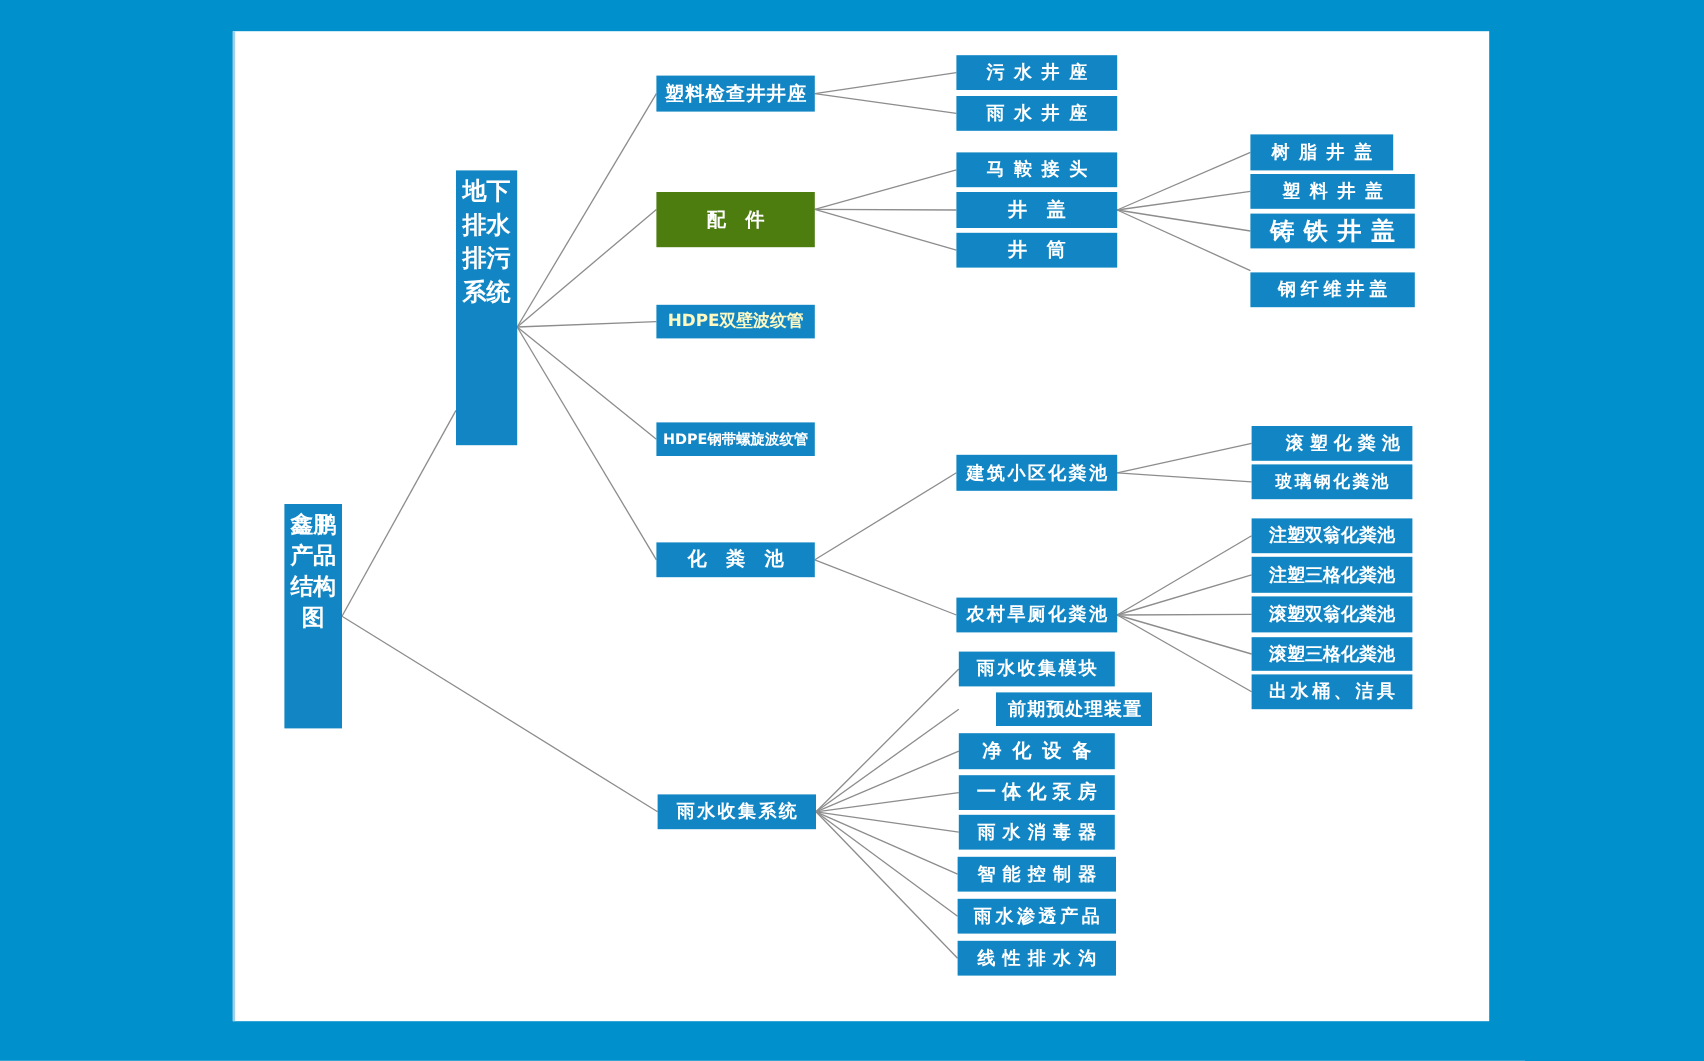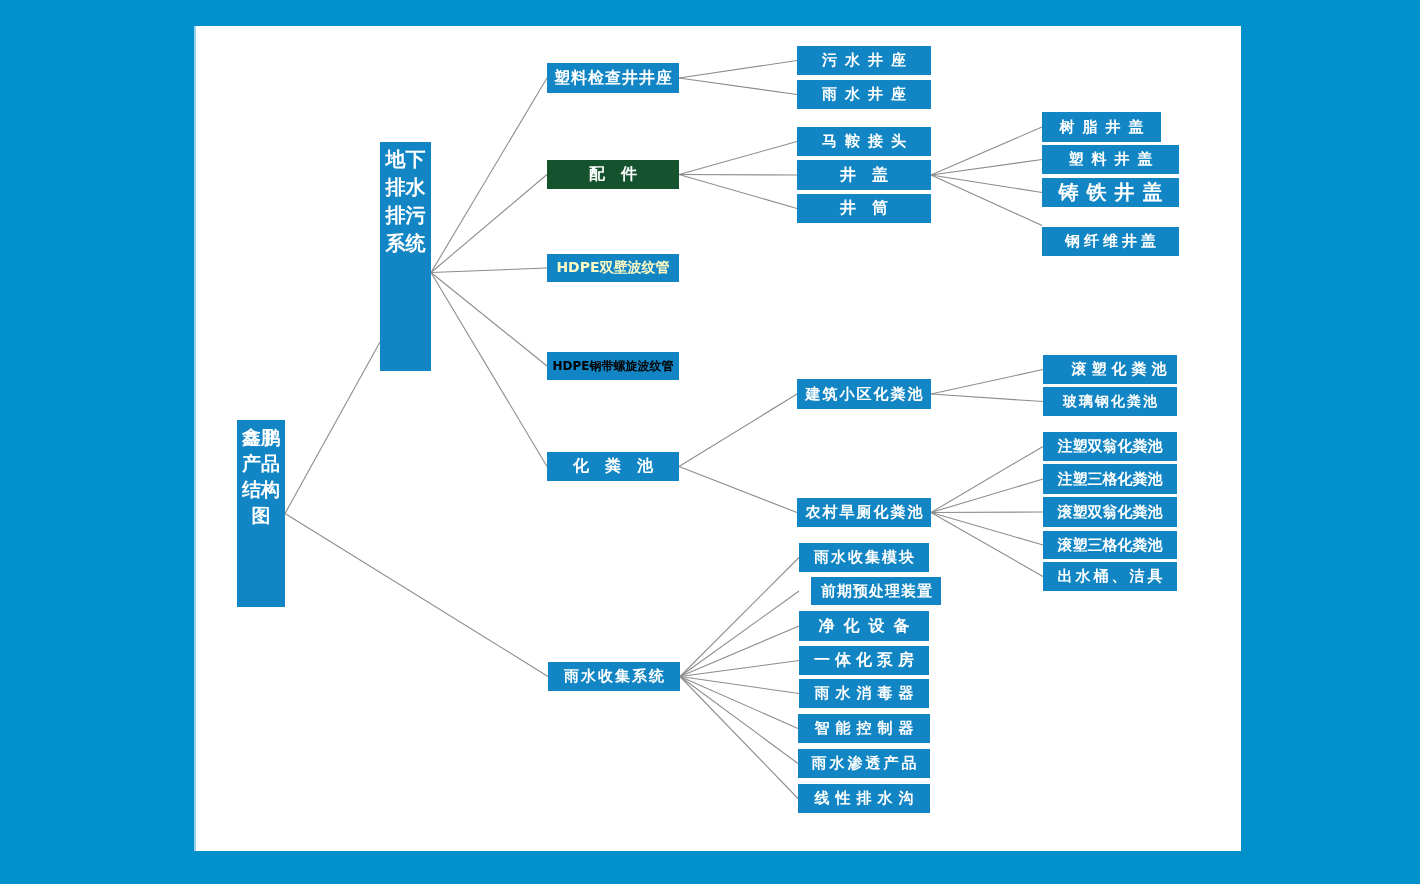--- a/index.html
+++ b/index.html
@@ -62,34 +62,34 @@
         <line x1="484" y1="650.5" x2="603" y2="634.5" stroke="#8d8d8d" stroke-width="1.1"></line>
         <line x1="484" y1="650.5" x2="603" y2="667.5" stroke="#8d8d8d" stroke-width="1.1"></line>
         <line x1="484" y1="650.5" x2="602" y2="702.5" stroke="#8d8d8d" stroke-width="1.1"></line>
         <line x1="484" y1="650.5" x2="602" y2="737.5" stroke="#8d8d8d" stroke-width="1.1"></line>
         <line x1="484" y1="650.5" x2="602" y2="772.5" stroke="#8d8d8d" stroke-width="1.1"></line>
       </svg>
     <div>
         <div class="node vertical" style="left: 41px; top: 394px; width: 48px; height: 187px; font-size: 19px; background: rgb(18, 134, 196); color: rgb(255, 255, 255); line-height: 26px; padding-top: 4px;">鑫鹏产品结构图</div>
         <div class="node vertical" style="left: 184px; top: 116px; width: 51px; height: 229px; font-size: 20px; background: rgb(18, 134, 196); color: rgb(255, 255, 255); line-height: 28px; padding-top: 3px;">地下排水排污系统</div>
         <div class="node" style="left: 351px; top: 37px; width: 132px; height: 30px; font-size: 16px; background: rgb(18, 134, 196); color: rgb(255, 255, 255); letter-spacing: 1px; padding-left: 1px;">塑料检查井井座</div>
-        <div class="node" style="left: 351px; top: 134px; width: 132px; height: 29px; font-size: 16px; background: #14532d; color: rgb(255, 255, 255);">配　件</div>
+        <div class="node" style="left: 351px; top: 134px; width: 132px; height: 46px; font-size: 16px; background: #4d7c0f; color: rgb(255, 255, 255);">配　件</div>
         <div class="node" style="left: 351px; top: 228px; width: 132px; height: 28px; font-size: 14px; background: rgb(18, 134, 196); color: #fef9c3;">HDPE双壁波纹管</div>
-        <div class="node" style="left: 351px; top: 326px; width: 132px; height: 28px; font-size: 12px; background: rgb(18, 134, 196); color: #000000;">HDPE钢带螺旋波纹管</div>
+        <div class="node" style="left: 351px; top: 326px; width: 132px; height: 28px; font-size: 12px; background: rgb(18, 134, 196); color: #ffffff;">HDPE钢带螺旋波纹管</div>
         <div class="node" style="left: 351px; top: 426px; width: 132px; height: 29px; font-size: 16px; background: rgb(18, 134, 196); color: rgb(255, 255, 255);">化　粪　池</div>
         <div class="node" style="left: 352px; top: 636px; width: 132px; height: 29px; font-size: 15px; background: rgb(18, 134, 196); color: rgb(255, 255, 255); letter-spacing: 2px; padding-left: 2px;">雨水收集系统</div>
         <div class="node" style="left: 601px; top: 20px; width: 134px; height: 29px; font-size: 15px; background: rgb(18, 134, 196); color: rgb(255, 255, 255); letter-spacing: 8px; padding-left: 8px;">污水井座</div>
         <div class="node" style="left: 601px; top: 54px; width: 134px; height: 29px; font-size: 15px; background: rgb(18, 134, 196); color: rgb(255, 255, 255); letter-spacing: 8px; padding-left: 8px;">雨水井座</div>
         <div class="node" style="left: 601px; top: 101px; width: 134px; height: 29px; font-size: 15px; background: rgb(18, 134, 196); color: rgb(255, 255, 255); letter-spacing: 8px; padding-left: 8px;">马鞍接头</div>
         <div class="node" style="left: 601px; top: 134px; width: 134px; height: 30px; font-size: 16px; background: rgb(18, 134, 196); color: rgb(255, 255, 255);">井　盖</div>
         <div class="node" style="left: 601px; top: 168px; width: 134px; height: 29px; font-size: 16px; background: rgb(18, 134, 196); color: rgb(255, 255, 255);">井　筒</div>
         <div class="node" style="left: 601px; top: 353px; width: 134px; height: 30px; font-size: 15px; background: rgb(18, 134, 196); color: rgb(255, 255, 255); letter-spacing: 2px; padding-left: 2px;">建筑小区化粪池</div>
         <div class="node" style="left: 601px; top: 472px; width: 134px; height: 29px; font-size: 15px; background: rgb(18, 134, 196); color: rgb(255, 255, 255); letter-spacing: 2px; padding-left: 2px;">农村旱厕化粪池</div>
         <div class="node" style="left: 603px; top: 517px; width: 130px; height: 29px; font-size: 15px; background: rgb(18, 134, 196); color: rgb(255, 255, 255); letter-spacing: 2px; padding-left: 2px;">雨水收集模块</div>
-        <div class="node" style="left: 615px; top: 551px; width: 130px; height: 28px; font-size: 15px; background: rgb(18, 134, 196); color: rgb(255, 255, 255); letter-spacing: 1px; padding-left: 2px;">前期预处理装置</div>
+        <div class="node" style="left: 634px; top: 551px; width: 130px; height: 28px; font-size: 15px; background: rgb(18, 134, 196); color: rgb(255, 255, 255); letter-spacing: 1px; padding-left: 2px;">前期预处理装置</div>
         <div class="node" style="left: 603px; top: 585px; width: 130px; height: 30px; font-size: 16px; background: rgb(18, 134, 196); color: rgb(255, 255, 255); letter-spacing: 9px; padding-left: 9px;">净化设备</div>
         <div class="node" style="left: 603px; top: 620px; width: 130px; height: 29px; font-size: 16px; background: rgb(18, 134, 196); color: rgb(255, 255, 255); letter-spacing: 5px; padding-left: 5px;">一体化泵房</div>
         <div class="node" style="left: 603px; top: 653px; width: 130px; height: 29px; font-size: 15px; background: rgb(18, 134, 196); color: rgb(255, 255, 255); letter-spacing: 6px; padding-left: 6px;">雨水消毒器</div>
         <div class="node" style="left: 602px; top: 688px; width: 132px; height: 29px; font-size: 15px; background: rgb(18, 134, 196); color: rgb(255, 255, 255); letter-spacing: 6px; padding-left: 6px;">智能控制器</div>
         <div class="node" style="left: 602px; top: 723px; width: 132px; height: 29px; font-size: 15px; background: rgb(18, 134, 196); color: rgb(255, 255, 255); letter-spacing: 3px; padding-left: 3px;">雨水渗透产品</div>
         <div class="node" style="left: 602px; top: 758px; width: 132px; height: 29px; font-size: 15px; background: rgb(18, 134, 196); color: rgb(255, 255, 255); letter-spacing: 6px; padding-left: 6px;">线性排水沟</div>
         <div class="node" style="left: 846px; top: 86px; width: 119px; height: 30px; font-size: 15px; background: rgb(18, 134, 196); color: rgb(255, 255, 255); letter-spacing: 8px; padding-left: 8px;">树脂井盖</div>
         <div class="node" style="left: 846px; top: 119px; width: 137px; height: 29px; font-size: 15px; background: rgb(18, 134, 196); color: rgb(255, 255, 255); letter-spacing: 8px; padding-left: 8px;">塑料井盖</div>
         <div class="node" style="left: 846px; top: 152px; width: 137px; height: 29px; font-size: 20px; background: rgb(18, 134, 196); color: rgb(255, 255, 255); letter-spacing: 8px; padding-left: 8px;">铸铁井盖</div>
         <div class="node" style="left: 846px; top: 185px; width: 137px; height: 29px; font-size: 15px; background: rgb(18, 134, 196); color: rgb(255, 255, 255); letter-spacing: 4px; padding-left: 4px; margin-top: 16px;">钢纤维井盖</div>

